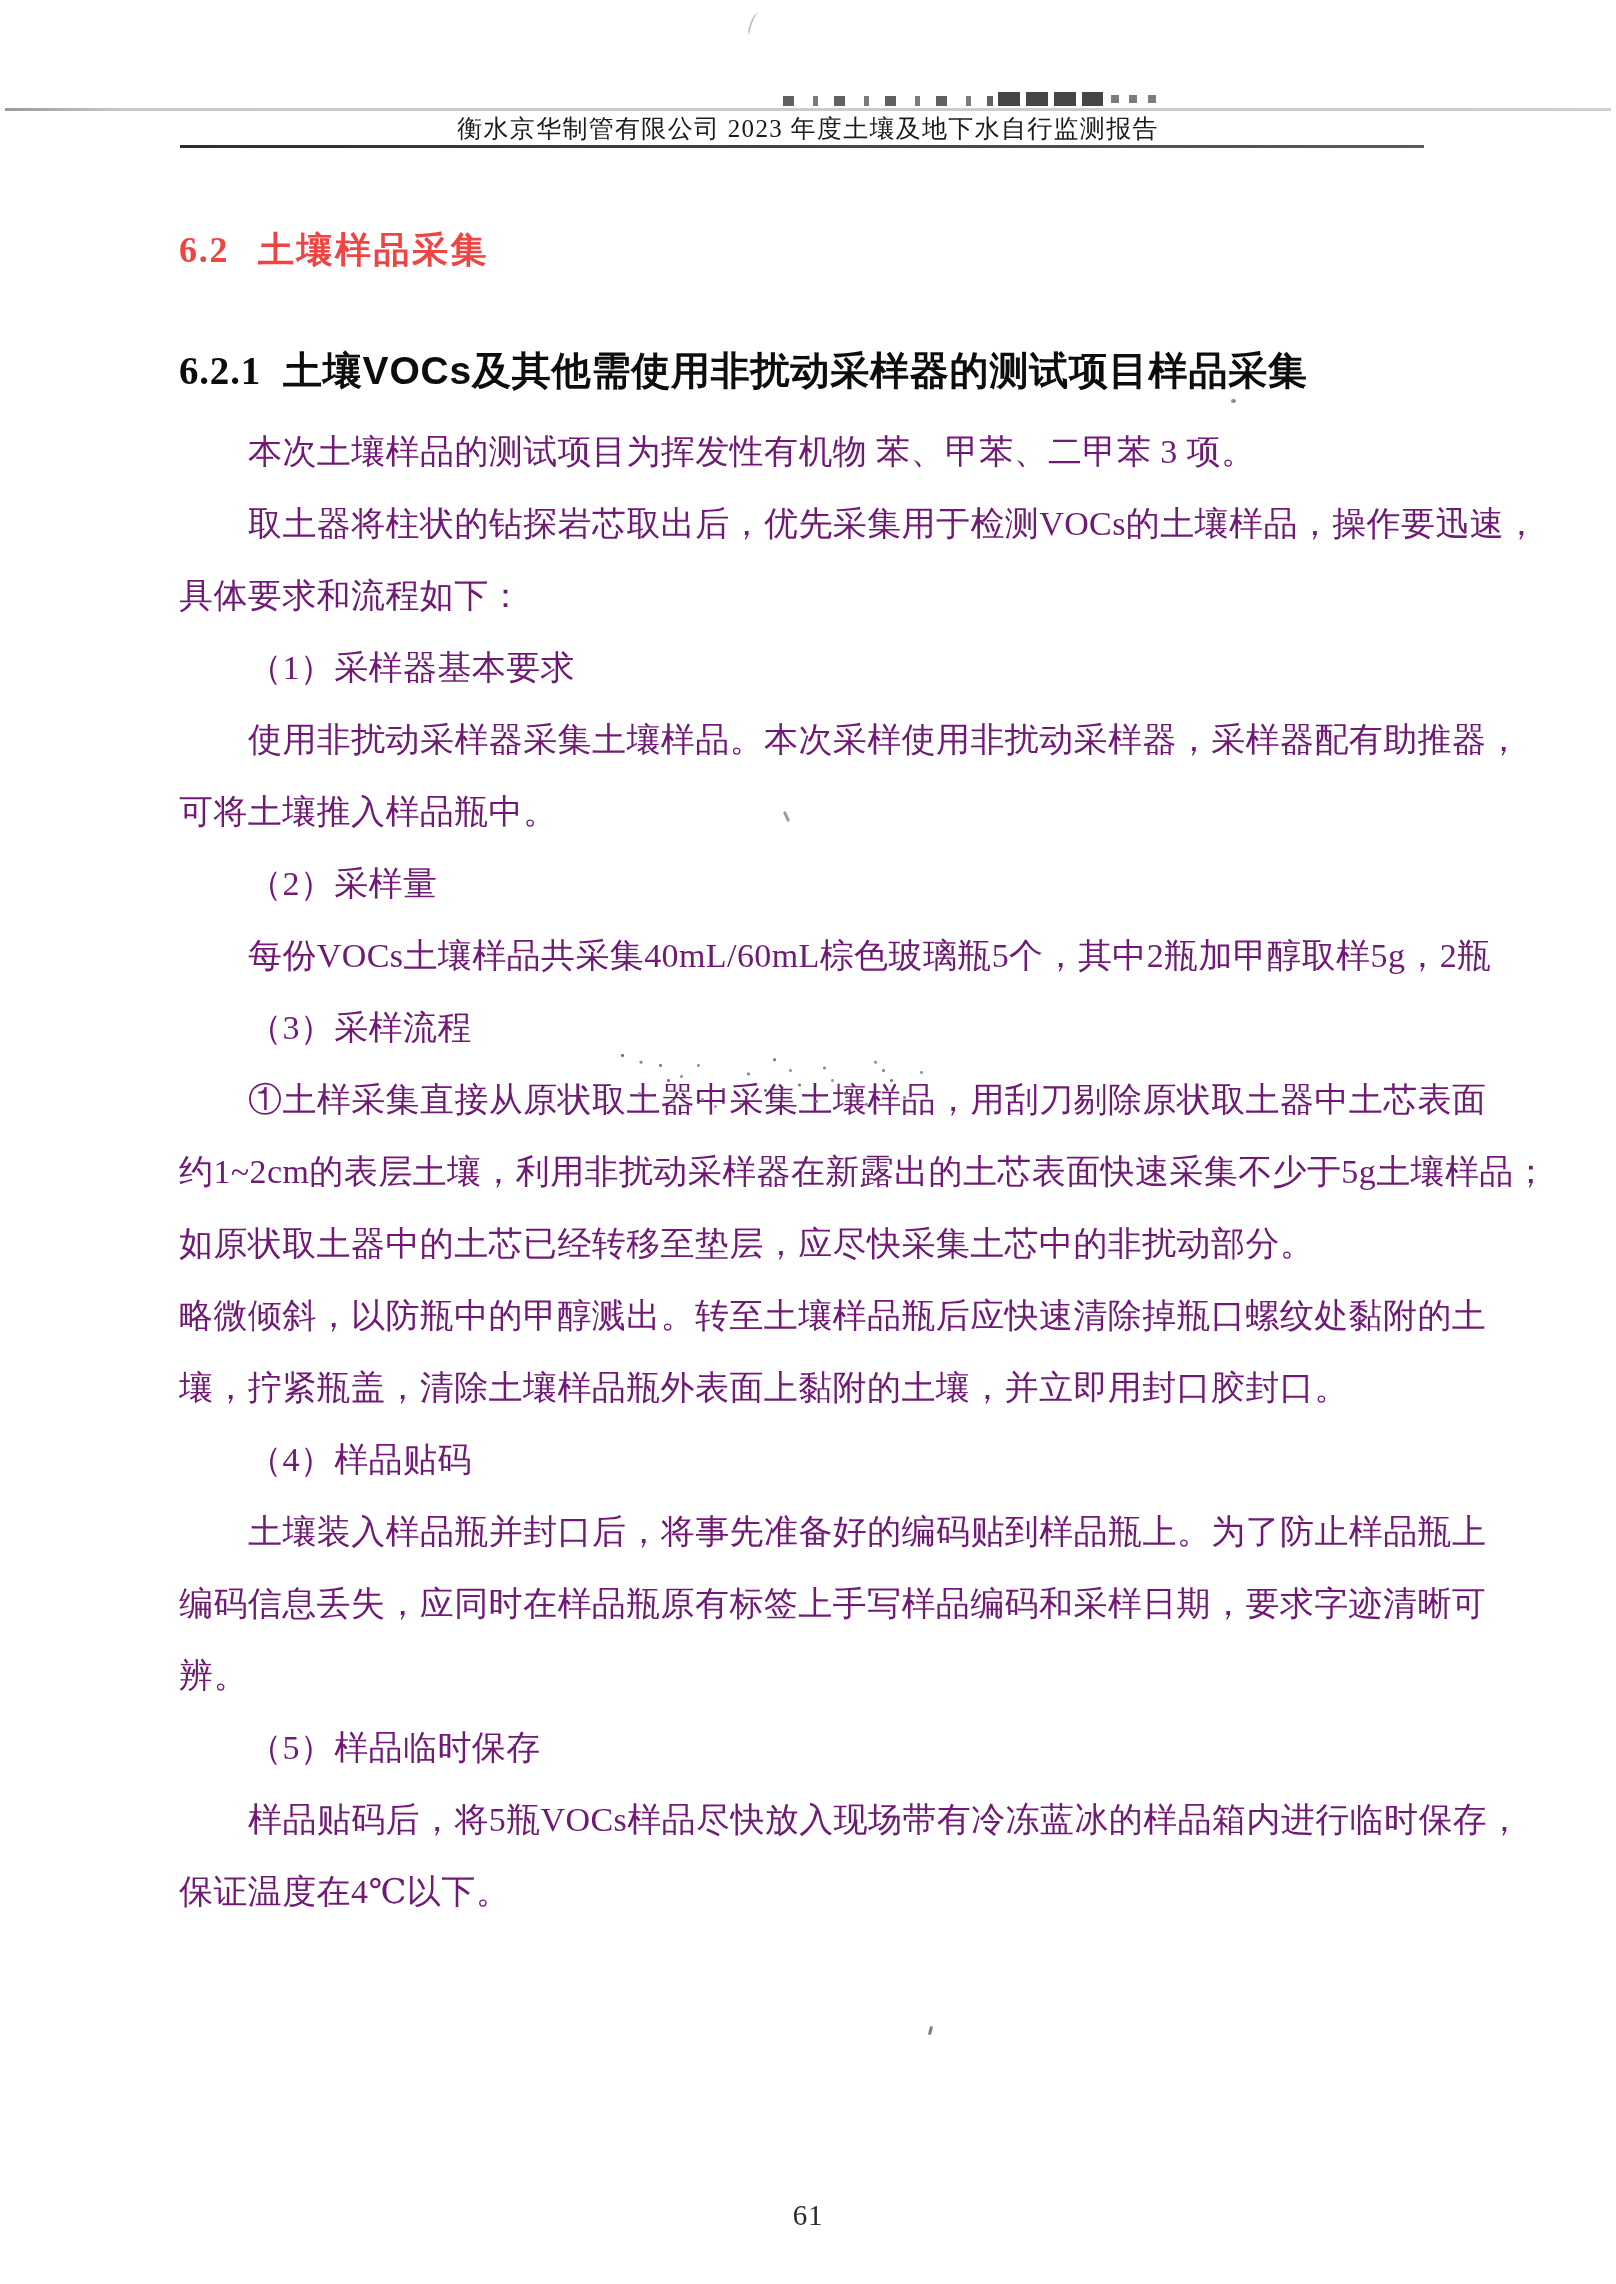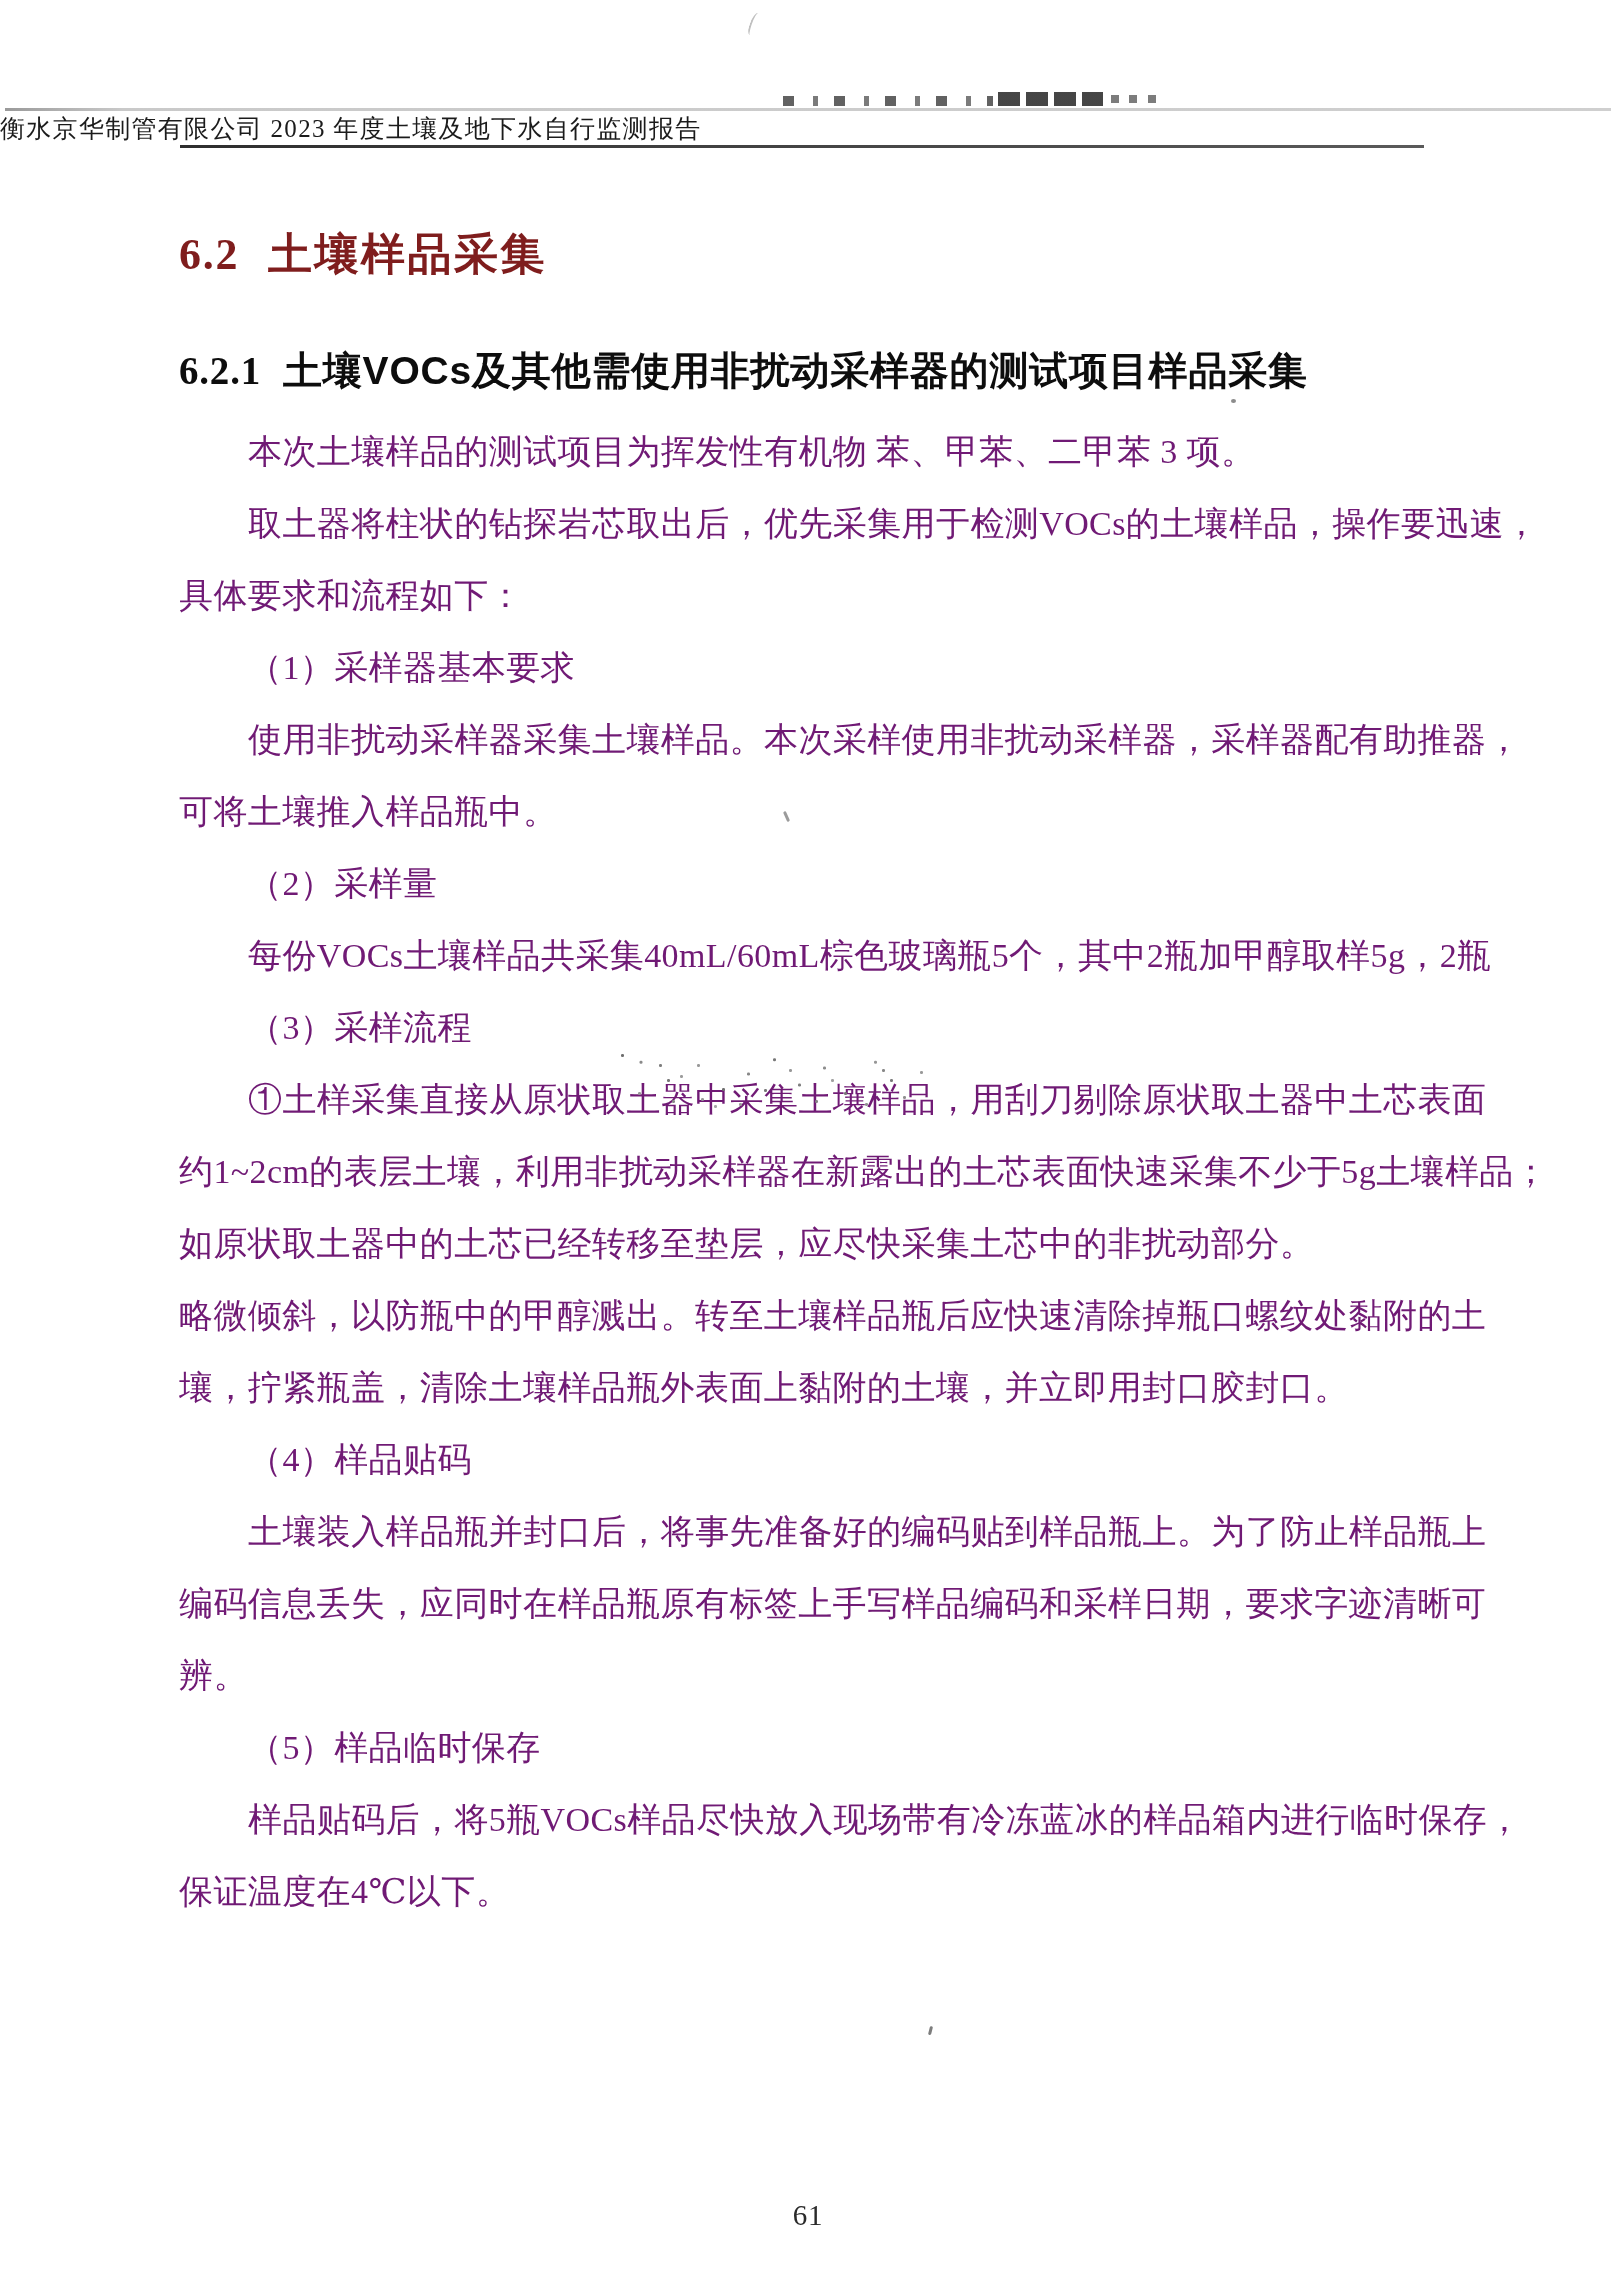--- a/index.html
+++ b/index.html
@@ -15,40 +15,40 @@
   .rule-top{
     position:absolute;left:5px;top:108px;width:1606px;height:2.5px;
     background:linear-gradient(90deg,#9a9a9a 0px,#c9c9c9 118px,#cfcfcf 100%);
   }
   .rule-bottom{
     position:absolute;left:180px;top:145px;width:1244px;height:3.4px;
     background:linear-gradient(90deg,#2e2e2e,#5a5a5a);
   }
   .header-title{
     position:absolute;left:0;top:112px;width:100%;
-    text-align:left;font-size:25px;letter-spacing:1.3px;color:#1b1b1b;
+    text-align:center;font-size:25px;letter-spacing:1.3px;color:#1b1b1b;
     white-space:nowrap;
   }
   
   .bleed-a{
     position:absolute;left:783px;top:96px;width:210px;height:10px;opacity:.8;
     background:repeating-linear-gradient(90deg,#3a3a3a 0 11px,transparent 11px 30px,#595959 30px 35px,transparent 35px 51px);
   }
   .bleed-b{
     position:absolute;left:998px;top:92px;width:105px;height:14.3px;opacity:.88;
     background:repeating-linear-gradient(90deg,#2c2c2c 0 22px,transparent 22px 28px);
   }
   .bleed-c{
     position:absolute;left:1111px;top:95px;width:51px;height:8.4px;opacity:.7;
     background:repeating-linear-gradient(90deg,#444 0 7.6px,transparent 7.6px 18.5px);
   }
   
   .h-main{
     position:absolute;left:179px;top:232px;
-    font-size:44px;font-weight:bold;color:#7f1d1d;white-space:nowrap;line-height:1;
+    font-size:36px;font-weight:bold;color:#ef4444;white-space:nowrap;line-height:1;
   }
   .h-main .hnum{font-family:"Liberation Serif","DejaVu Serif",serif;letter-spacing:1.7px;margin-right:29px;}
   .h-main .htxt{font-family:"Liberation Sans","DejaVu Sans",sans-serif;letter-spacing:2.5px;}
   .h-sub{
     position:absolute;left:179px;top:351px;
     font-size:39px;font-weight:bold;color:#0d0d0d;white-space:nowrap;line-height:1.05;
   }
   .h-sub .hnum{font-family:"Liberation Serif","DejaVu Serif",serif;letter-spacing:0.8px;margin-right:22px;}
   .h-sub .htxt{font-family:"Liberation Sans","DejaVu Sans",sans-serif;letter-spacing:0.8px;margin-top:16px;}
   

